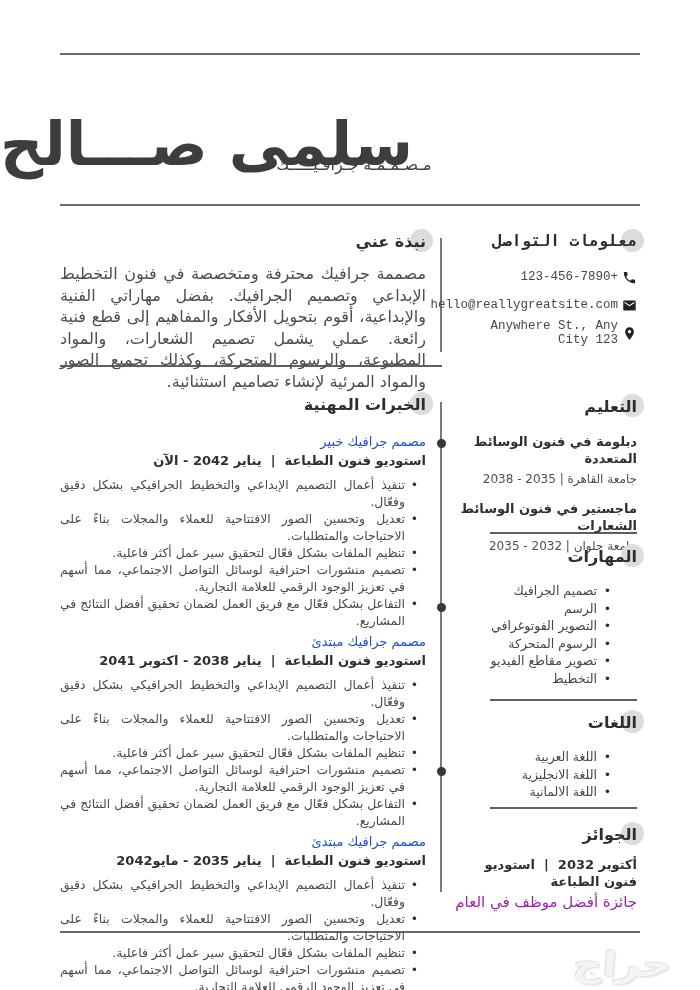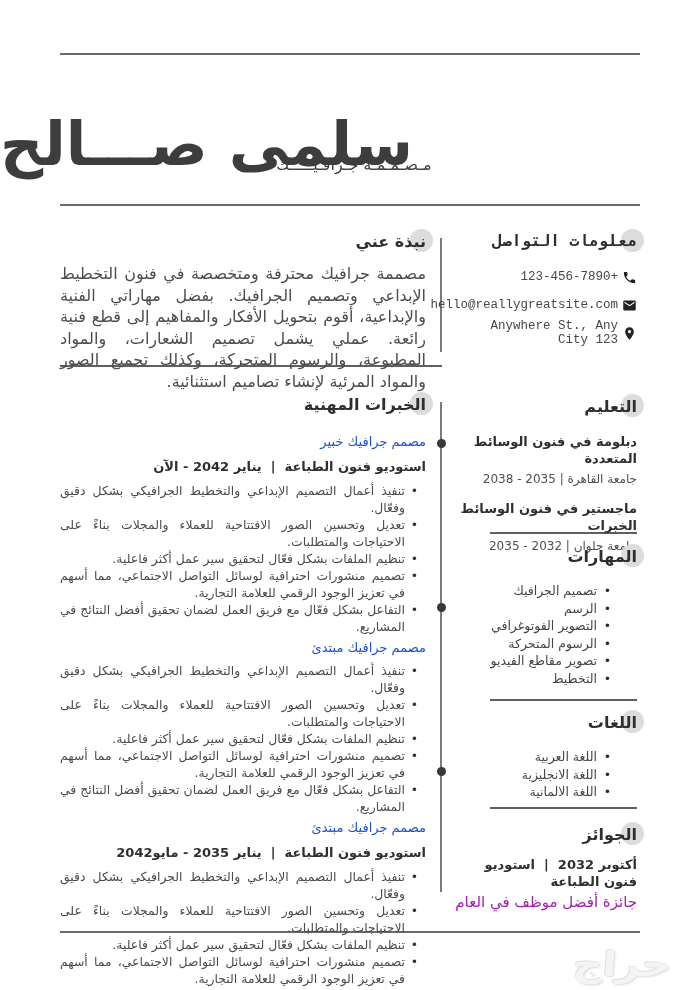--- a/index.html
+++ b/index.html
@@ -32,21 +32,21 @@
   .c-row .ico{flex:0 0 15px;width:15px;height:15px;}
   .c-row .ctext{font-size:12.5px;color:#474747;}
   .c-rows{margin-top:13px;}
   
   .about-text{margin-top:8px;font-size:16px;line-height:21.5px;color:#4c4c4c;
         text-align:justify;}
   
   .jobs{margin-top:16px;}
   .job{margin-bottom:5px;}
   .job-title{font-size:13px;line-height:16px;color:#1d4ed8;}
-  .job-meta{font-size:13px;line-height:18px;font-weight:bold;color:#2f2f2f;margin-top:8px;}
+  .job-meta{font-size:13px;line-height:18px;font-weight:bold;color:#2f2f2f;margin-top:2px;}
   ul.job-list{list-style:none;margin:6px 0 0;padding:0 21px 0 0;text-align:justify;}
   ul.job-list li{position:relative;font-size:12.4px;line-height:17px;color:#4a4a4a;}
   ul.job-list li::before{content:"•";position:absolute;right:-13px;top:0;color:#333;}
   
   .edu-entry{margin-top:13px;}
   .edu-degree{font-size:13px;font-weight:bold;color:#2f2f2f;line-height:17px;margin-bottom:4px;}
   .edu-school{font-size:12px;color:#4f4f4f;line-height:16px;}
   .edu-wrap{margin-top:6px;}
   
   ul.side-list{list-style:none;margin:12px 0 0;padding:0 40px 0 0;}
@@ -121,21 +121,21 @@
     <div class="sec-heading">
       <span class="circle"></span>
       <span class="txt">التعليم</span>
     </div>
     <div class="edu-wrap">
       <div class="edu-entry">
         <div class="edu-degree">دبلومة في فنون الوسائط المتعددة</div>
         <div class="edu-school">جامعة القاهرة | 2035 - 2038</div>
       </div>
       <div class="edu-entry">
-        <div class="edu-degree">ماجستير في فنون الوسائط الخبرات</div>
+        <div class="edu-degree">ماجستير في فنون الوسائط الشعارات</div>
         <div class="edu-school">جامعة حلوان | 2032 - 2035</div>
       </div>
     </div>
   </section>
 
   <section class="side" style="top:544px;">
     <div class="sec-heading">
       <span class="circle"></span>
       <span class="txt">المهارات</span>
     </div>
@@ -197,20 +197,21 @@
         <li>تنفيذ أعمال التصميم الإبداعي والتخطيط الجرافيكي بشكل دقيق وفعّال.</li>
             <li>تعديل وتحسين الصور الافتتاحية للعملاء والمجلات بناءً على الاحتياجات والمتطلبات.</li>
             <li>تنظيم الملفات بشكل فعّال لتحقيق سير عمل أكثر فاعلية.</li>
             <li>تصميم منشورات احترافية لوسائل التواصل الاجتماعي، مما أسهم في تعزيز الوجود الرقمي للعلامة التجارية.</li>
             <li>التفاعل بشكل فعّال مع فريق العمل لضمان تحقيق أفضل النتائج في المشاريع.</li>
           </ul>
       </div>
 
       <div class="job">
         <div class="job-title">مصمم جرافيك مبتدئ</div>
+        <div class="job-meta">استوديو فنون الطباعة&nbsp;&nbsp;|&nbsp;&nbsp;يناير 2038 - اكتوبر 2041</div>
         <ul class="job-list">
 
         <li>تنفيذ أعمال التصميم الإبداعي والتخطيط الجرافيكي بشكل دقيق وفعّال.</li>
             <li>تعديل وتحسين الصور الافتتاحية للعملاء والمجلات بناءً على الاحتياجات والمتطلبات.</li>
             <li>تنظيم الملفات بشكل فعّال لتحقيق سير عمل أكثر فاعلية.</li>
             <li>تصميم منشورات احترافية لوسائل التواصل الاجتماعي، مما أسهم في تعزيز الوجود الرقمي للعلامة التجارية.</li>
             <li>التفاعل بشكل فعّال مع فريق العمل لضمان تحقيق أفضل النتائج في المشاريع.</li>
           </ul>
       </div>
 

